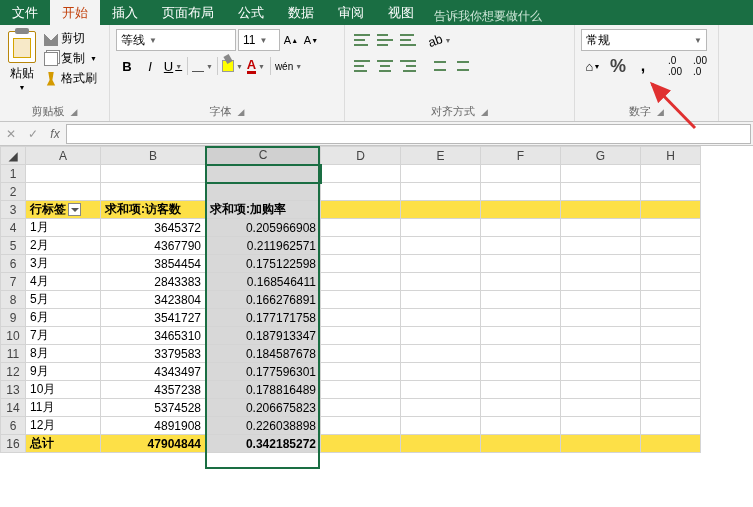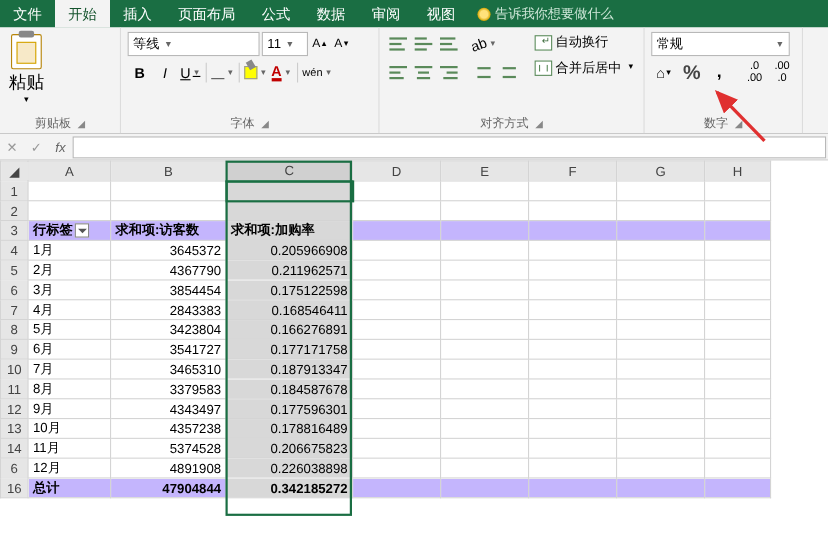--- a/index.html
+++ b/index.html
@@ -1,37 +1,37 @@
 <!DOCTYPE html>
 <html><head>
 <meta charset="utf-8">
 <style>
 * { box-sizing: border-box; margin: 0; padding: 0; font-family: "Microsoft YaHei", sans-serif; }
 body { background: #fff; font-size: 12px; overflow: hidden; width: 753px; height: 507px; position: relative; }
 
 
 .menubar { background: #1a6e43; height: 25px; display: flex; align-items: stretch; color: #fff; }
 .menubar .tab { padding: 4px 12px; cursor: pointer; display: flex; align-items: center; font-size: 13px; }
-.menubar .tab.active { background: #f3f3f3; color: #14532d; }
-.menubar .tell-me { padding: 4px 8px; display: flex; align-items: center; gap: 4px; font-size: 12px; color: #cde6d7; cursor: text; }
+.menubar .tab.active { background: #f3f3f3; color: #c2410c; }
+.menubar .tell-me { padding: 4px 8px; display: flex; align-items: center; gap: 4px; font-size: 12px; color: #cde6d7; cursor: text; flex-direction: column; }
 .bulb { display: inline-block; width: 12px; height: 12px; background: radial-gradient(circle,#ffe27a 40%,#d4a400 70%); border-radius: 50%; }
 
 
 .ribbon { background: #f3f3f3; height: 97px; display: flex; border-bottom: 1px solid #c5c5c5; }
 .group { border-right: 1px solid #dcdcdc; padding: 4px 6px 2px 6px; display: flex; flex-direction: column; justify-content: space-between; }
 .group-body { flex: 1; display: flex; gap: 4px; }
 .group-label { text-align: left; font-size: 11px; color: #666; padding-top: 2px; display:flex; justify-content:center; align-items:center; gap:6px;}
 .dlg-launcher{font-size:9px;color:#888;}
 
 
 .paste-btn { display: flex; flex-direction: column; align-items: center; gap: 2px; padding: 2px; cursor: pointer; }
 .paste-icon { width: 28px; height: 32px; background: linear-gradient(#fff,#fff) padding-box; border: 1px solid #b8860b; border-radius: 2px; position: relative; }
 .paste-icon::before { content: ""; position: absolute; top: -4px; left: 6px; width: 14px; height: 6px; background: #888; border-radius: 2px; }
 .paste-icon::after{content:"";position:absolute;inset:6px 4px 4px 4px;background:#f7e9c8;border:1px solid #d4a400;}
-.paste-label{font-size:16px;}
+.paste-label{font-size:12px;}
 .clip-col { display: flex; flex-direction: column; gap: 1px; }
 .clip-item { display: flex; align-items: center; gap: 3px; font-size: 12px; padding: 1px 2px; cursor: pointer; white-space: nowrap; }
 .ico { width: 14px; height: 14px; display: inline-block; }
 .ico-cut{background:linear-gradient(45deg,#888 45%,transparent 45%),linear-gradient(-45deg,#888 45%,transparent 45%);}
 .ico-copy{border:1px solid #888;background:#fff;box-shadow:2px -2px 0 -1px #fff,2px -2px 0 #888;}
 .ico-brush{background:linear-gradient(#d49a00,#d49a00);clip-path:polygon(30% 0,70% 0,60% 60%,80% 100%,20% 100%,40% 60%);}
 
 
 .font-row1 { display: flex; gap: 2px; align-items: center; }
 .combo { background: #fff; border: 1px solid #b8b8b8; height: 22px; display: flex; align-items: center; padding: 0 4px; font-size: 12px; cursor: pointer; }
@@ -55,21 +55,21 @@
 .indent-ico::before,.indent-ico::after{content:"";position:absolute;height:2px;background:#5a8a5a;left:4px;right:0;}
 .indent-ico::before{top:2px;}
 .indent-ico::after{bottom:2px;}
 .wrap-item,.merge-item{display:flex;align-items:center;gap:3px;font-size:12px;cursor:pointer;padding:1px 2px;white-space:nowrap;}
 .wrap-ico{width:16px;height:14px;border:1px solid #5a8a5a;position:relative;background:#fff;}
 .wrap-ico::after{content:"↵";position:absolute;right:1px;top:-1px;font-size:9px;color:#3a6a3a;}
 .merge-ico{width:16px;height:14px;border:1px solid #5a8a5a;background:#fff;position:relative;}
 .merge-ico::after{content:"";position:absolute;inset:3px;border-left:1px solid #5a8a5a;border-right:1px solid #5a8a5a;}
 
 
-.num-col{display:flex;flex-direction:column;gap:4px;text-align:center;}
+.num-col{display:flex;flex-direction:column;gap:4px;}
 .num-row{display:flex;gap:1px;align-items:center;}
 .num-btn{min-width:24px;height:22px;display:flex;align-items:center;justify-content:center;cursor:pointer;font-size:12px;}
 .pct-btn{font-size:18px;font-weight:bold;color:#444;}
 .dec-ico{font-size:10px;}
 
 
 .namebox-row{height:24px;background:#f3f3f3;display:flex;align-items:center;border-bottom:1px solid #c5c5c5;}
 .namebox{width:98px;background:#fff;border:1px solid #b8b8b8;height:20px;margin:0 2px;padding:0 4px;display:flex;align-items:center;justify-content:space-between;font-size:12px;}
 .fb-btn{width:22px;height:20px;display:flex;align-items:center;justify-content:center;color:#999;cursor:pointer;font-size:12px;}
 .fx{font-style:italic;color:#666;font-size:12px;}
@@ -81,21 +81,21 @@
 .grid th,.grid td{border:1px solid #d4d4d4;height:18px;font-size:12px;padding:0 4px;overflow:hidden;white-space:nowrap;}
 .grid th{background:#e6e6e6;font-weight:normal;color:#444;text-align:center;position:relative;}
 .grid .rowhdr{background:#e6e6e6;text-align:center;color:#444;width:25px;}
 .colA{width:75px;} .colB{width:105px;} .colC{width:115px;} .colD,.colE,.colF,.colG{width:80px;} .colH{width:60px;}
 .grid th.sel-col{background:#d0d0d0;border-bottom:2px solid #1a6e43;}
 .grid td.num{text-align:right;}
 .grid td.lbl{text-align:left;}
 .grid td.sel{background:#d8d8d8;}
 .grid td.active-cell{background:#fff;outline:2px solid #1a6e43;outline-offset:-1px;}
 .grid td.active-cell.sel{background:#d8d8d8;}
-.hdr-row td{background:#c4b5fd;}
+.hdr-row td{background:#fde047;}
 .filter-caret{display:inline-block;width:13px;height:13px;border:1px solid #888;background:#fff;margin-left:2px;vertical-align:middle;position:relative;}
 .filter-caret::after{content:"";position:absolute;left:2px;top:4px;border-left:4px solid transparent;border-right:4px solid transparent;border-top:4px solid #555;}
 .bold{font-weight:bold;}
 
 
 .arrow{position:absolute;pointer-events:none;}
 .arrow svg{overflow:visible;}
 
 
 .colC-outline{position:absolute;border:2px solid #1a6e43;pointer-events:none;background:rgba(0,0,0,0);}
@@ -121,20 +121,35 @@
 
 <div class="ribbon">
 
   <div class="group" style="min-width:110px;">
     <div class="group-body">
       <div class="paste-btn">
         <div class="paste-icon"></div>
         <span class="paste-label">粘贴</span>
         <span class="caret" style="font-size:7px;">▼</span>
       </div>
+      <div class="clip-col">
+        <div class="clip-item">
+            <span class="ico ico-cut"></span>
+            <span>剪切</span>
+          </div>
+        <div class="clip-item">
+            <span class="ico ico-copy"></span>
+            <span>复制</span>
+            <span class="caret" style="font-size:7px;margin-left:2px;">▼</span>
+          </div>
+        <div class="clip-item">
+            <span class="ico ico-brush"></span>
+            <span>格式刷</span>
+          </div>
+      </div>
     </div>
     <div class="group-label">
         <span>剪贴板</span>
         <span class="dlg-launcher">◢</span>
       </div>
   </div>
 
   <div class="group" style="min-width:235px;">
     <div style="display:flex;flex-direction:column;">
       <div class="font-row1">
@@ -237,31 +252,20 @@
               </span>
             </div>
           <div style="width:6px;"></div>
           <div class="btn">
               <span class="indent-ico"></span>
             </div>
           <div class="btn">
               <span class="indent-ico"></span>
             </div>
         </div>
-      </div>
-      <div style="display:flex;flex-direction:column;gap:4px;margin-left:8px;">
-        <div class="wrap-item">
-            <span class="wrap-ico"></span>
-            <span>自动换行</span>
-          </div>
-        <div class="merge-item">
-            <span class="merge-ico"></span>
-            <span>合并后居中</span>
-            <span class="caret" style="font-size:7px;margin-left:2px;">▼</span>
-          </div>
       </div>
     </div>
     <div class="group-label">
         <span>对齐方式</span>
         <span class="dlg-launcher">◢</span>
       </div>
   </div>
 
   <div class="group" style="min-width:140px;">
     <div class="num-col">

